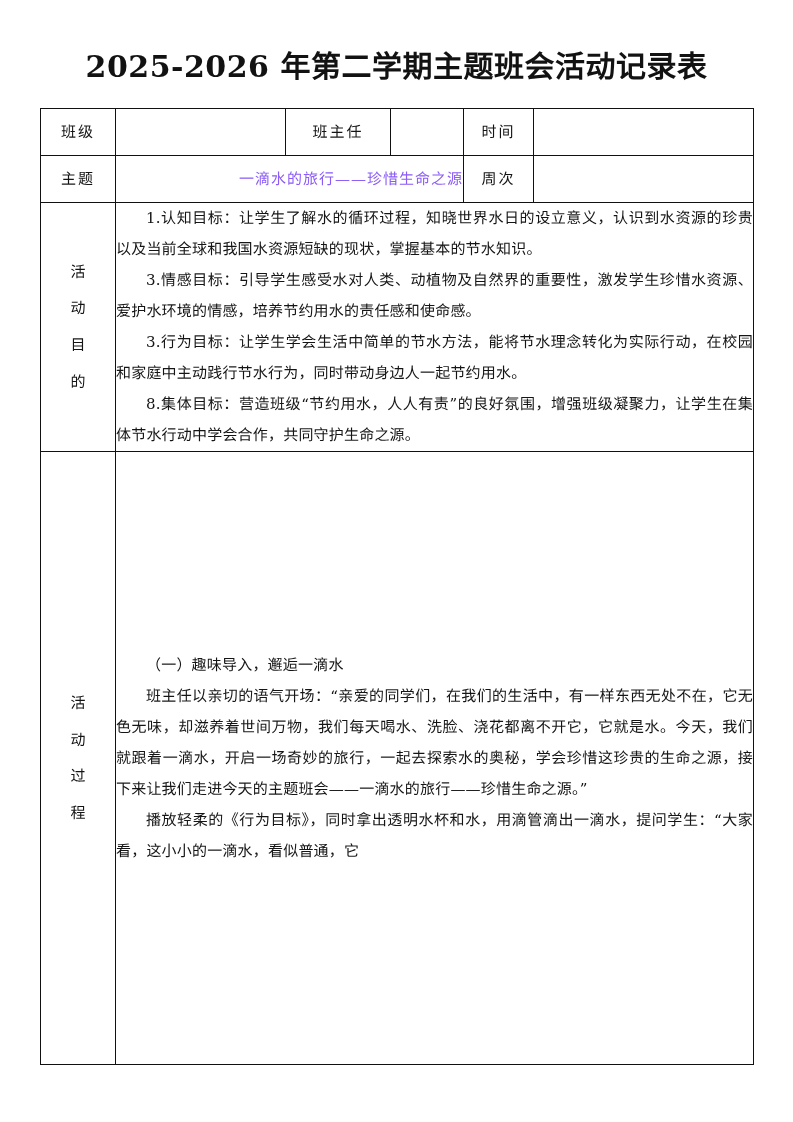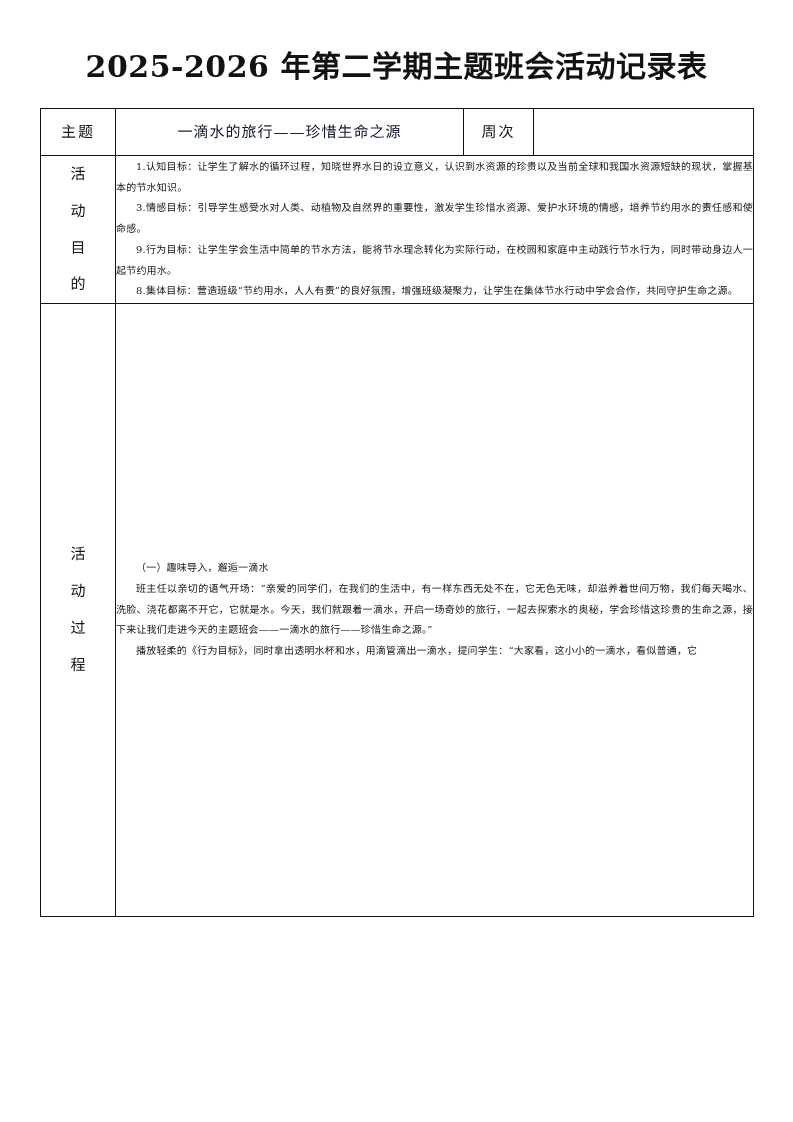--- a/index.html
+++ b/index.html
@@ -63,24 +63,24 @@
   .lbl {
     text-align: center;
     font-size: 15px;
     letter-spacing: 2px;
     color: #141414;
     height: 46px;
     line-height: 46px;
     white-space: nowrap;
   }
   .val {
-    text-align: center;
+    text-align: right;
     font-size: 15px;
     letter-spacing: 1px;
-    color: #0f172a;
+    color: #8b5cf6;
     height: 46px;
     line-height: 46px;
   }
   .val-blank { }
 
   
   .side-label {
     text-align: center;
     vertical-align: middle;
     font-size: 15px;
@@ -93,21 +93,21 @@
     display: block;
   }
 
   
   .body-cell {
     padding: 10px 14px 14px 14px;
     vertical-align: top;
   }
   .body-cell p {
     margin: 0;
-    font-size: 10px;
+    font-size: 15px;
     line-height: 2.07;
     text-indent: 2em;
     text-align: justify;
     text-justify: inter-ideograph;
     letter-spacing: 0.2px;
     color: #151515;
     word-break: break-all;
   }
   
   .clipped {
@@ -125,39 +125,47 @@
     <colgroup>
       <col style="width:75px">
       <col style="width:170px">
       <col style="width:105px">
       <col style="width:73px">
       <col style="width:70px">
       <col style="width:220px">
     </colgroup>
     <tbody>
 
+      <tr>
+        <td class="lbl">班级</td>
+        <td class="val val-blank"></td>
+        <td class="lbl">班主任</td>
+        <td class="val val-blank"></td>
+        <td class="lbl">时间</td>
+        <td class="val val-blank"></td>
+      </tr>
 
       <tr>
         <td class="lbl">主题</td>
         <td class="val" colspan="3">一滴水的旅行——珍惜生命之源</td>
         <td class="lbl">周次</td>
         <td class="val val-blank"></td>
       </tr>
 
       <tr>
         <td class="side-label">
           <span class="ch">活</span>
           <span class="ch">动</span>
           <span class="ch">目</span>
           <span class="ch">的</span>
         </td>
         <td class="body-cell" colspan="5">
           <p>1.认知目标：让学生了解水的循环过程，知晓世界水日的设立意义，认识到水资源的珍贵以及当前全球和我国水资源短缺的现状，掌握基本的节水知识。</p>
           <p>3.情感目标：引导学生感受水对人类、动植物及自然界的重要性，激发学生珍惜水资源、爱护水环境的情感，培养节约用水的责任感和使命感。</p>
-          <p>9.行为目标：让学生学会生活中简单的节水方法，能将节水理念转化为实际行动，在校园和家庭中主动践行节水行为，同时带动身边人一起节约用水。</p>
+          <p>3.行为目标：让学生学会生活中简单的节水方法，能将节水理念转化为实际行动，在校园和家庭中主动践行节水行为，同时带动身边人一起节约用水。</p>
           <p>8.集体目标：营造班级“节约用水，人人有责”的良好氛围，增强班级凝聚力，让学生在集体节水行动中学会合作，共同守护生命之源。</p>
         </td>
       </tr>
 
       <tr>
         <td class="side-label">
           <span class="ch">活</span>
           <span class="ch">动</span>
           <span class="ch">过</span>
           <span class="ch">程</span>

